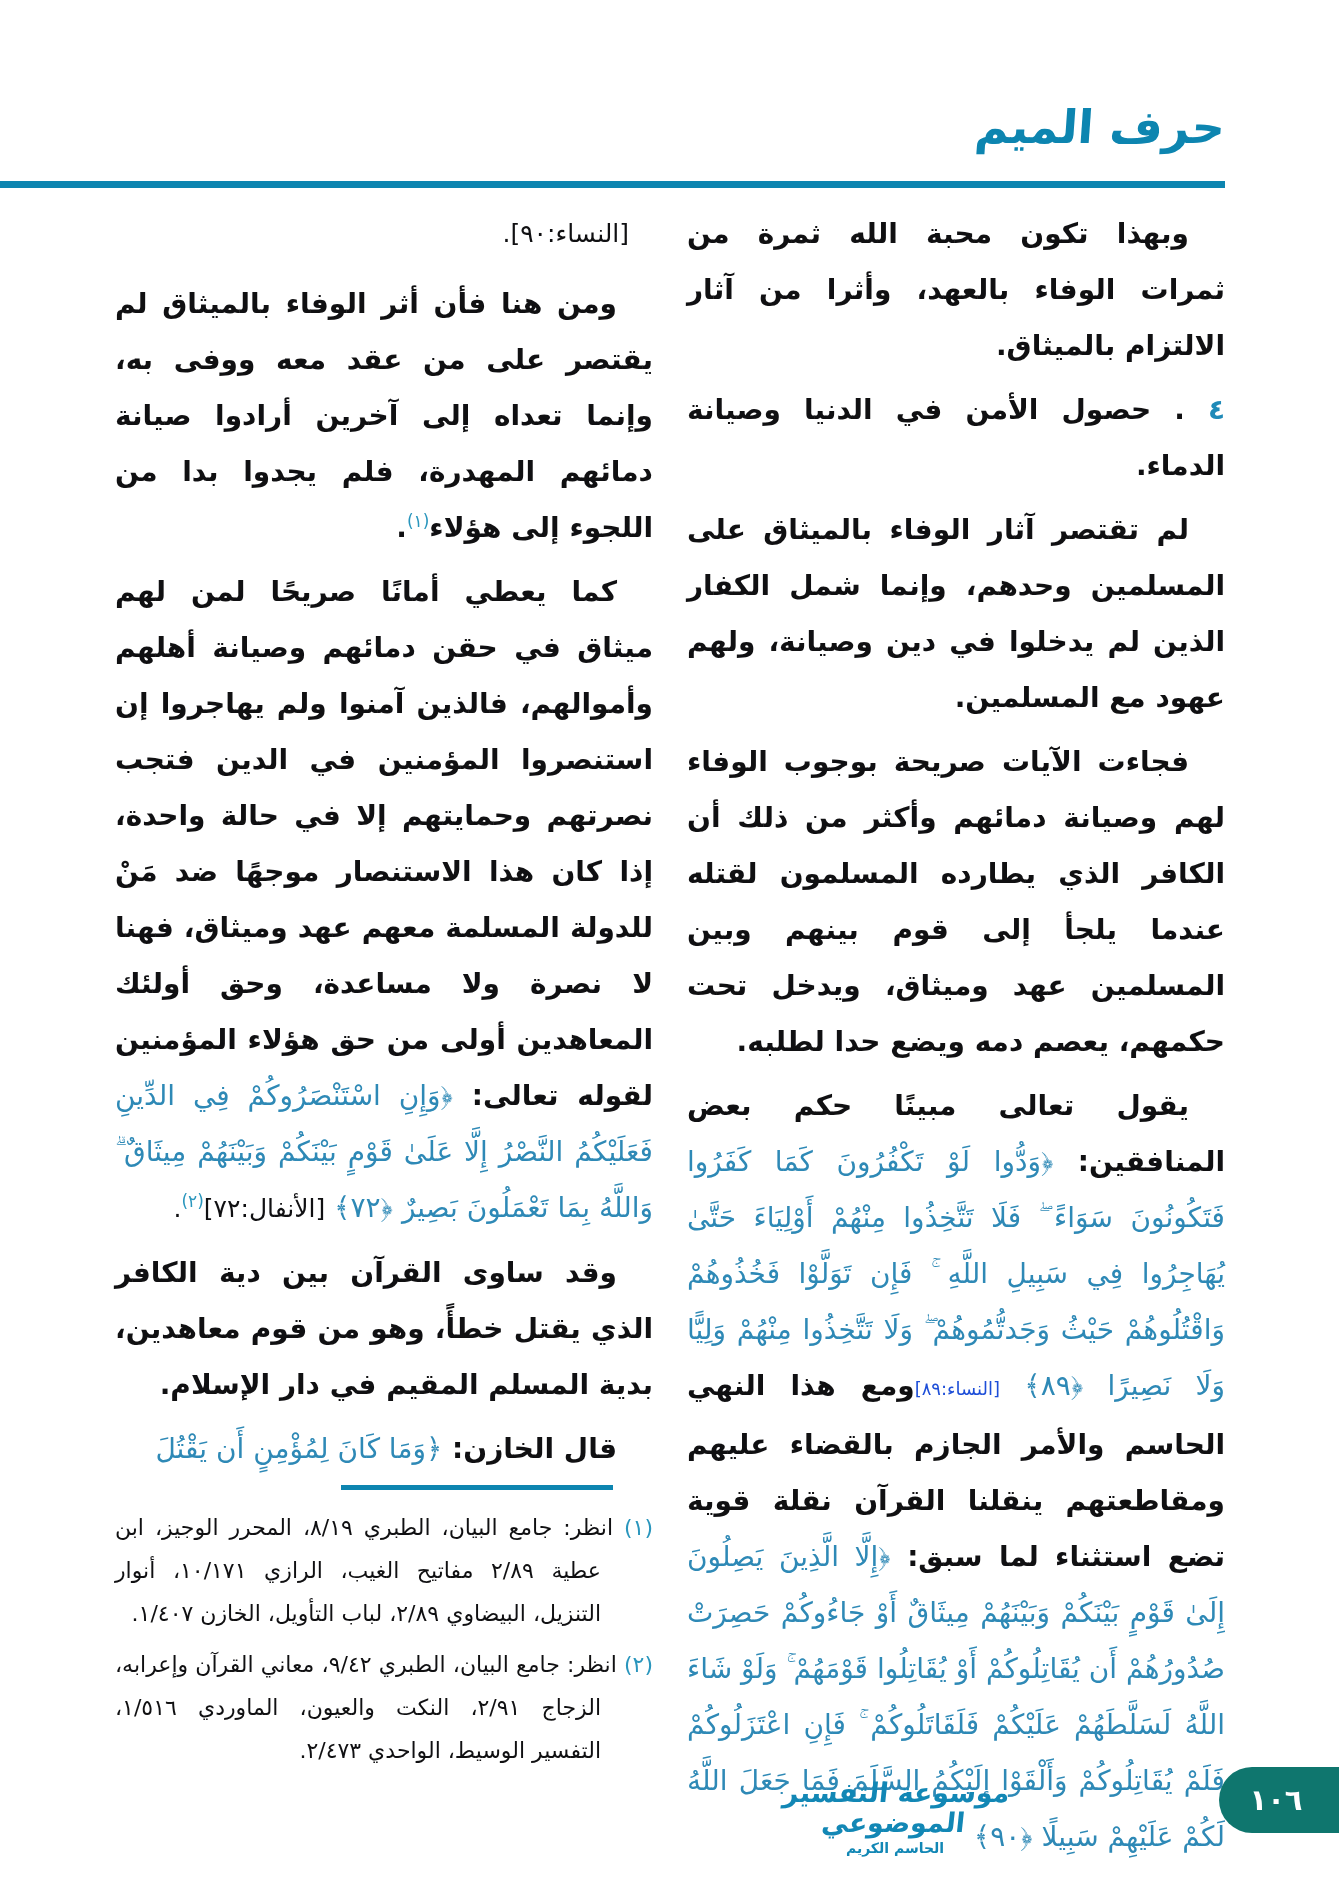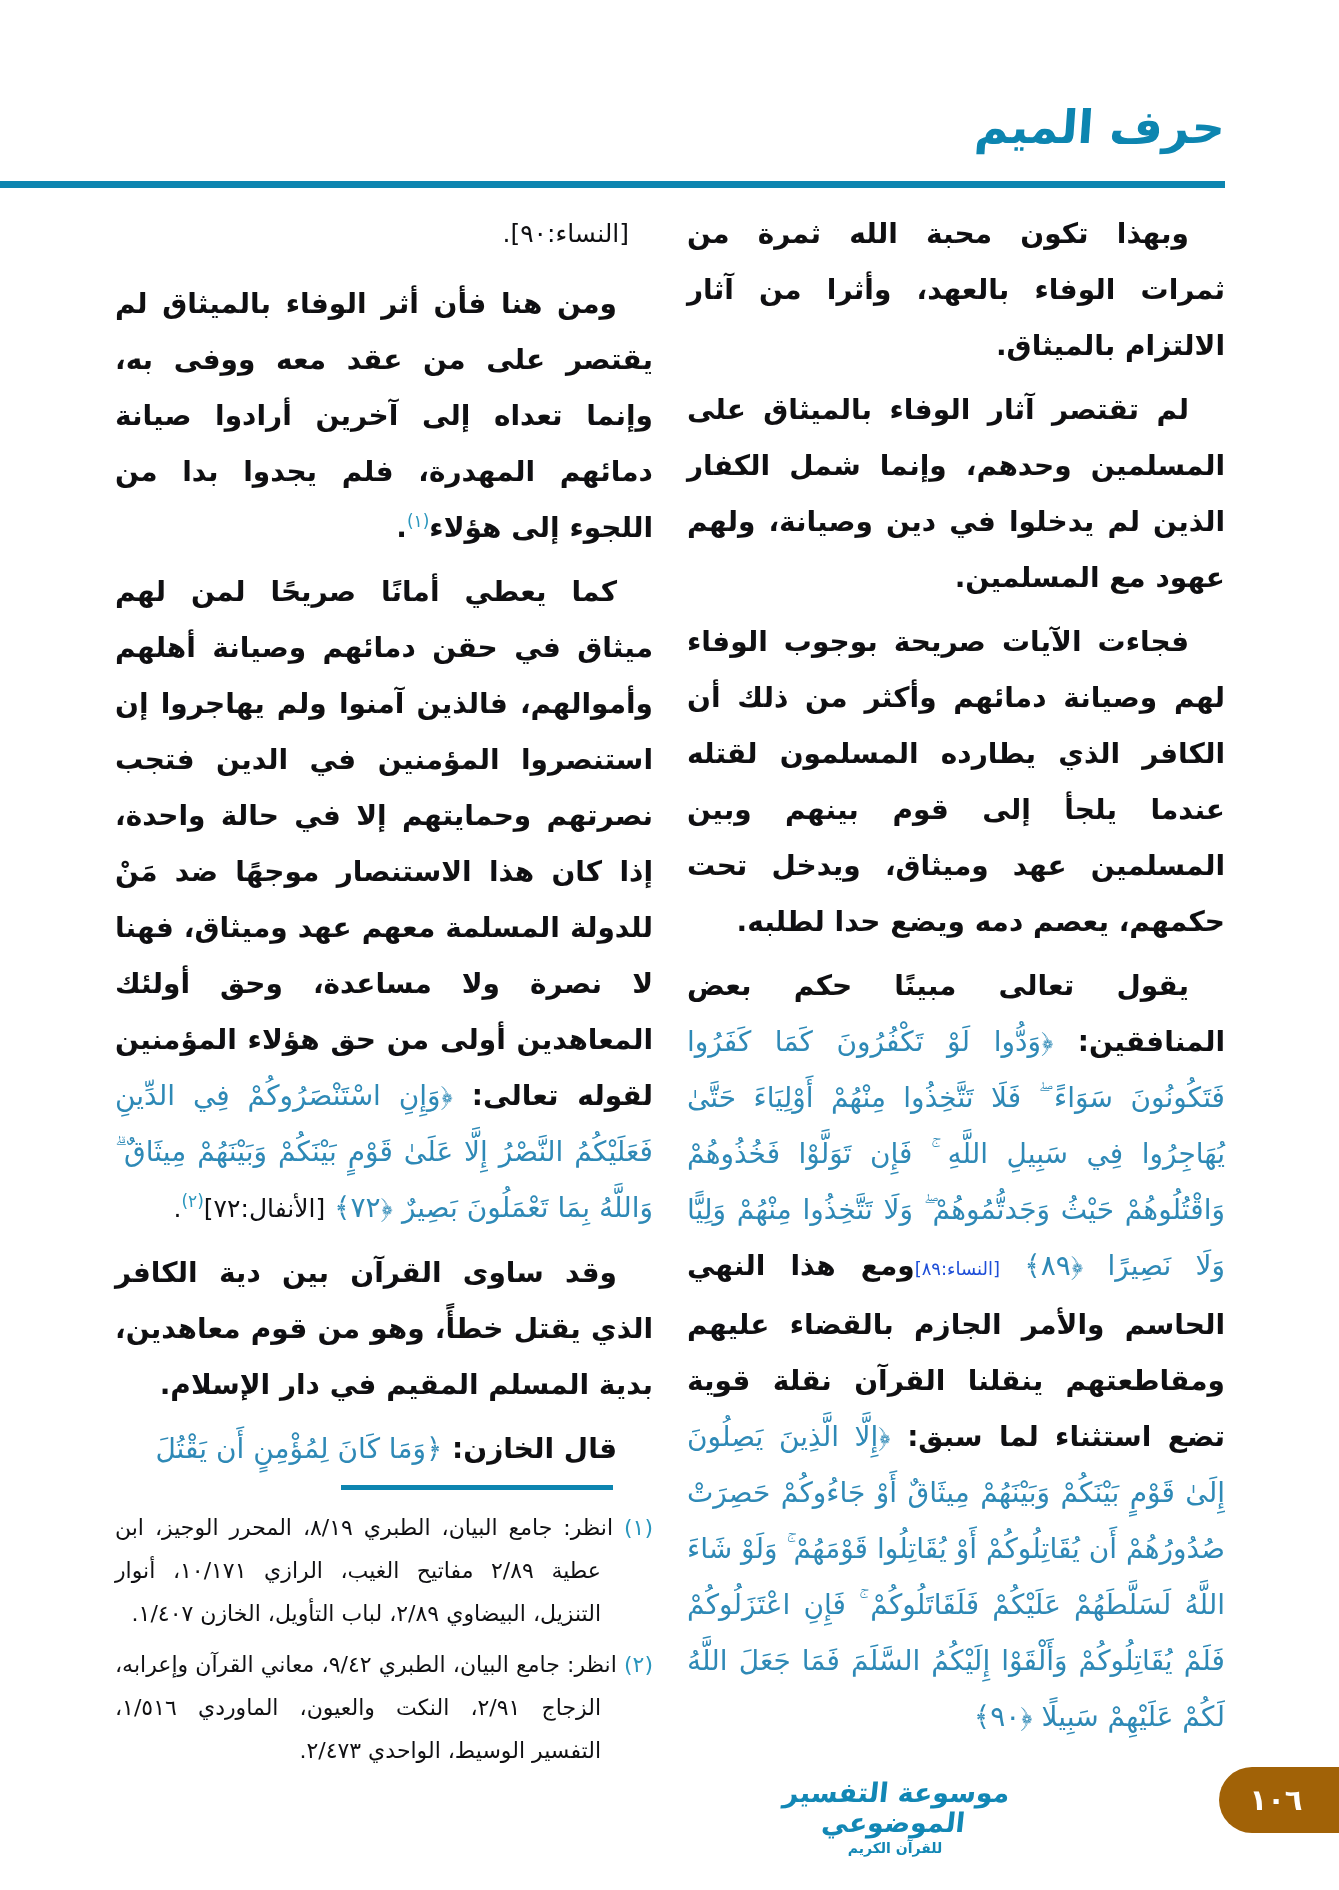--- a/index.html
+++ b/index.html
@@ -109,21 +109,21 @@
     font-size:14px;
     font-weight:700;
     margin-top:4px;
   }
   .page-badge{
     position:absolute;
     top:1767px;
     left:1219px;
     width:120px;
     height:66px;
-    background:#a16207;
+    background:#0f766e;
     border-radius:33px 0 0 33px;
     color:#ffffff;
     display:flex;
     align-items:center;
     justify-content:center;
     font-size:29px;
     font-weight:700;
     letter-spacing:10px;
     padding-right:6px;
     box-sizing:border-box;
@@ -134,20 +134,21 @@
 
 <div class="page">
 
   <div class="header-title">حرف الميم</div>
   <div class="header-rule"></div>
 
   <div class="columns">
 
     <div class="col">
       <p class="para">وبهذا تكون محبة الله ثمرة من ثمرات الوفاء بالعهد، وأثرا من آثار الالتزام بالميثاق.</p>
+      <p class="heading"><span class="heading-num">٤</span><span> . حصول الأمن في الدنيا وصيانة الدماء.</span></p>
       <p class="para">لم تقتصر آثار الوفاء بالميثاق على المسلمين وحدهم، وإنما شمل الكفار الذين لم يدخلوا في دين وصيانة، ولهم عهود مع المسلمين.</p>
       <p class="para">فجاءت الآيات صريحة بوجوب الوفاء لهم وصيانة دمائهم وأكثر من ذلك أن الكافر الذي يطارده المسلمون لقتله عندما يلجأ إلى قوم بينهم وبين المسلمين عهد وميثاق، ويدخل تحت حكمهم، يعصم دمه ويضع حدا لطلبه.</p>
       <p class="para"><span>يقول تعالى مبينًا حكم بعض المنافقين: </span><span class="verse">﴿وَدُّوا لَوْ تَكْفُرُونَ كَمَا كَفَرُوا فَتَكُونُونَ سَوَاءً ۖ فَلَا تَتَّخِذُوا مِنْهُمْ أَوْلِيَاءَ حَتَّىٰ يُهَاجِرُوا فِي سَبِيلِ اللَّهِ ۚ فَإِن تَوَلَّوْا فَخُذُوهُمْ وَاقْتُلُوهُمْ حَيْثُ وَجَدتُّمُوهُمْ ۖ وَلَا تَتَّخِذُوا مِنْهُمْ وَلِيًّا وَلَا نَصِيرًا ﴿٨٩﴾ </span><span class="cite-teal">[النساء:٨٩]</span><span>ومع هذا النهي الحاسم والأمر الجازم بالقضاء عليهم ومقاطعتهم ينقلنا القرآن نقلة قوية تضع استثناء لما سبق: </span><span class="verse">﴿إِلَّا الَّذِينَ يَصِلُونَ إِلَىٰ قَوْمٍ بَيْنَكُمْ وَبَيْنَهُمْ مِيثَاقٌ أَوْ جَاءُوكُمْ حَصِرَتْ صُدُورُهُمْ أَن يُقَاتِلُوكُمْ أَوْ يُقَاتِلُوا قَوْمَهُمْ ۚ وَلَوْ شَاءَ اللَّهُ لَسَلَّطَهُمْ عَلَيْكُمْ فَلَقَاتَلُوكُمْ ۚ فَإِنِ اعْتَزَلُوكُمْ فَلَمْ يُقَاتِلُوكُمْ وَأَلْقَوْا إِلَيْكُمُ السَّلَمَ فَمَا جَعَلَ اللَّهُ لَكُمْ عَلَيْهِمْ سَبِيلًا ﴿٩٠﴾</span></p>
     </div>
 
     <div class="col">
       <div class="left-body">
         <p class="citation-line">[النساء:٩٠].</p>
         <p class="para"><span>ومن هنا فأن أثر الوفاء بالميثاق لم يقتصر على من عقد معه ووفى به، وإنما تعداه إلى آخرين أرادوا صيانة دمائهم المهدرة، فلم يجدوا بدا من اللجوء إلى هؤلاء</span><span class="fnref">(١)</span><span>.</span></p>
         <p class="para"><span>كما يعطي أمانًا صريحًا لمن لهم ميثاق في حقن دمائهم وصيانة أهلهم وأموالهم، فالذين آمنوا ولم يهاجروا إن استنصروا المؤمنين في الدين فتجب نصرتهم وحمايتهم إلا في حالة واحدة، إذا كان هذا الاستنصار موجهًا ضد مَنْ للدولة المسلمة معهم عهد وميثاق، فهنا لا نصرة ولا مساعدة، وحق أولئك المعاهدين أولى من حق هؤلاء المؤمنين لقوله تعالى: </span><span class="verse">﴿وَإِنِ اسْتَنْصَرُوكُمْ فِي الدِّينِ فَعَلَيْكُمُ النَّصْرُ إِلَّا عَلَىٰ قَوْمٍ بَيْنَكُمْ وَبَيْنَهُمْ مِيثَاقٌ ۗ وَاللَّهُ بِمَا تَعْمَلُونَ بَصِيرٌ ﴿٧٢﴾ </span><span class="cite-black">[الأنفال:٧٢]</span><span class="fnref">(٢)</span><span class="cite-black">.</span></p>
@@ -159,17 +160,17 @@
       <div class="footnotes">
         <p class="fn"><span class="fn-num">(١)</span><span> انظر: جامع البيان، الطبري ٨/١٩، المحرر الوجيز، ابن عطية ٢/٨٩ مفاتيح الغيب، الرازي ١٠/١٧١، أنوار التنزيل، البيضاوي ٢/٨٩، لباب التأويل، الخازن ١/٤٠٧.</span></p>
         <p class="fn"><span class="fn-num">(٢)</span><span> انظر: جامع البيان، الطبري ٩/٤٢، معاني القرآن وإعرابه، الزجاج ٢/٩١، النكت والعيون، الماوردي ١/٥١٦، التفسير الوسيط، الواحدي ٢/٤٧٣.</span></p>
       </div>
     </div>
 
   </div>
 
   <div class="footer-logo">
     <div class="l1">موسوعة التفسير الموضوعي</div>
-    <div class="l2">للقرآن الكريم</div>
+    <div class="l2">الحاسم الكريم</div>
   </div>
   <div class="page-badge">١٠٦</div>
 
 </div>
 
 </body></html>

